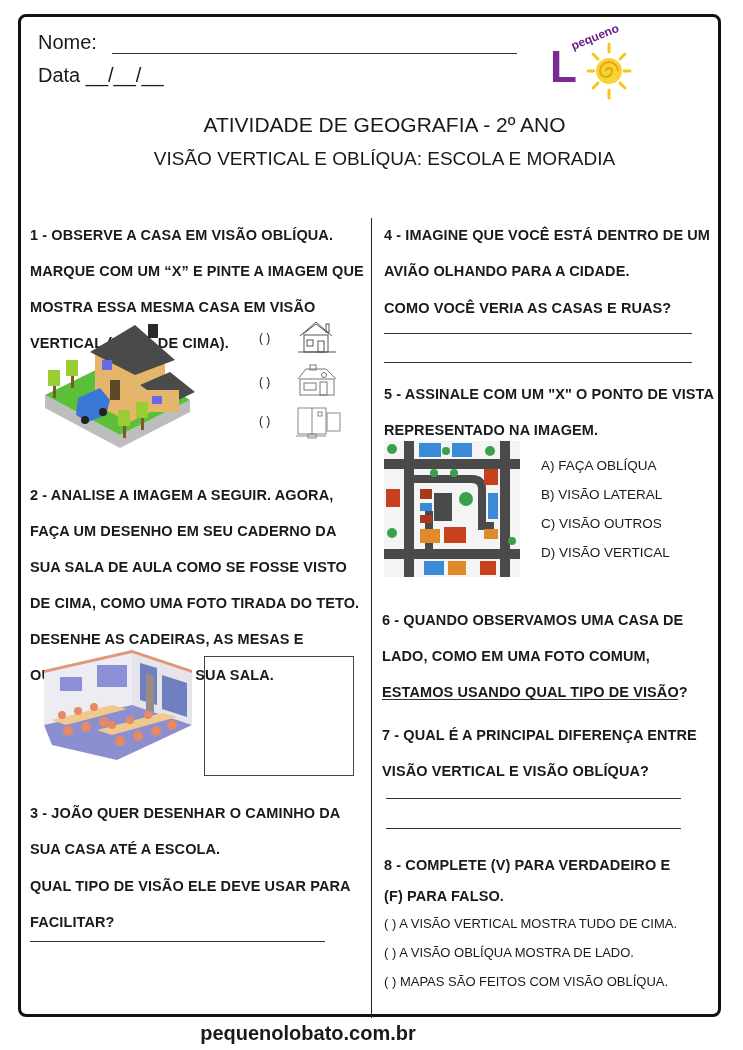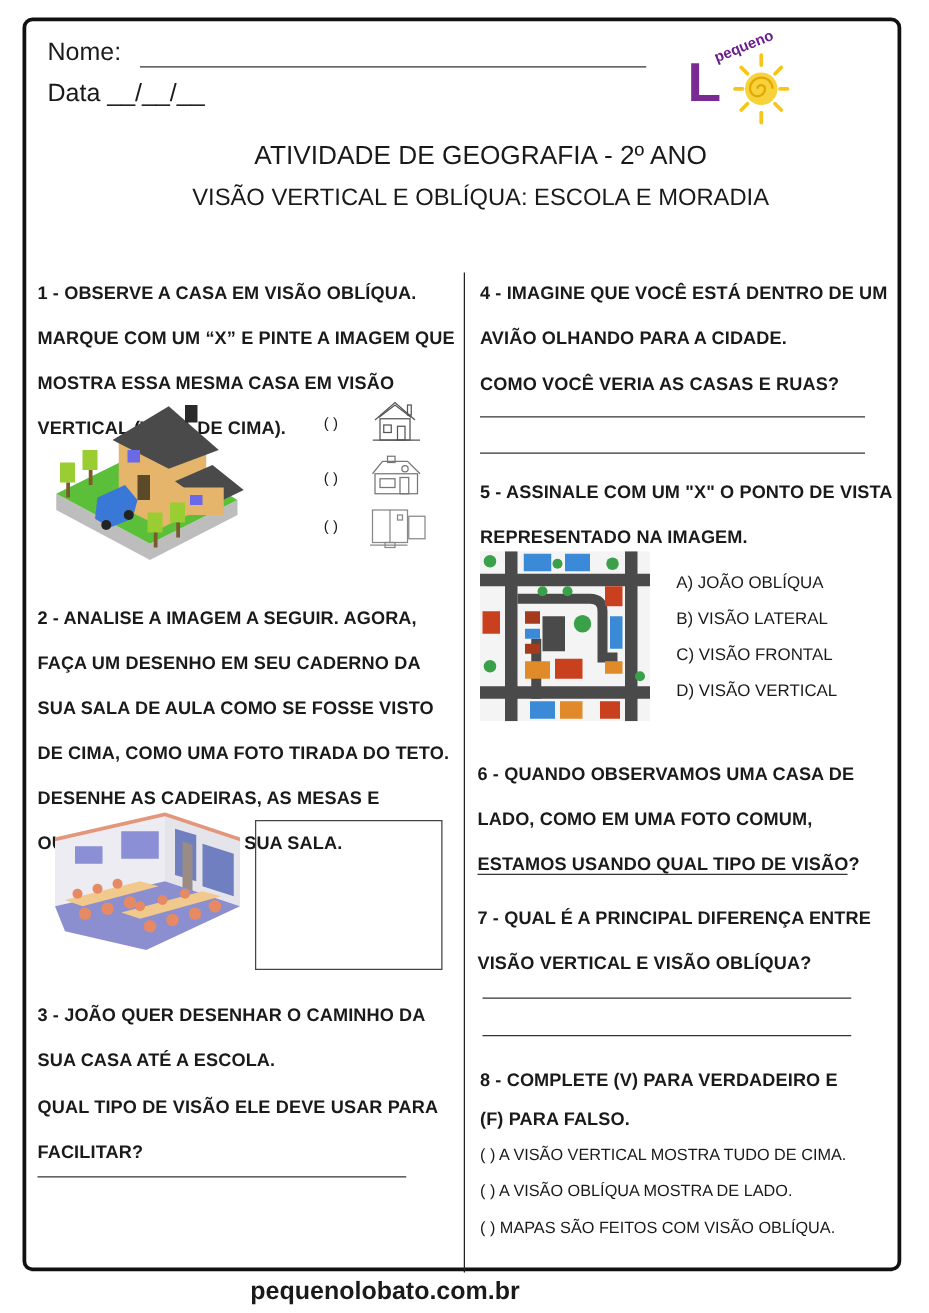--- a/index.html
+++ b/index.html
@@ -181,23 +181,23 @@
       <circle cx="8" cy="8" r="5"></circle>
       <circle cx="62" cy="10" r="4"></circle>
       <circle cx="106" cy="10" r="5"></circle>
   <circle cx="50" cy="32" r="4"></circle>
       <circle cx="70" cy="32" r="4"></circle>
       <circle cx="82" cy="58" r="7"></circle>
       <circle cx="8" cy="92" r="5"></circle>
       <circle cx="128" cy="100" r="4"></circle>
     </g>
 </svg>
-<div class="abs opt" style="left:541px; top:451px;">A) JOÃO OBLÍQUA</div>
+<div class="abs opt" style="left:541px; top:451px;">A) FAÇA OBLÍQUA</div>
 <div class="abs opt" style="left:541px; top:480px;">B) VISÃO LATERAL</div>
-<div class="abs opt" style="left:541px; top:509px;">C) VISÃO FRONTAL</div>
+<div class="abs opt" style="left:541px; top:509px;">C) VISÃO OUTROS</div>
 <div class="abs opt" style="left:541px; top:538px;">D) VISÃO VERTICAL</div>
 
 <div class="abs q" style="left:382px; top:602px; width:335px;">6 - QUANDO OBSERVAMOS UMA CASA DE LADO, COMO EM UMA FOTO COMUM, ESTAMOS USANDO QUAL TIPO DE VISÃO?</div>
 <div class="line" style="left:382px; top:699px; width:296px;"></div>
 
 <div class="abs q" style="left:382px; top:717px; width:338px;">7 - QUAL É A PRINCIPAL DIFERENÇA ENTRE VISÃO VERTICAL E VISÃO OBLÍQUA?</div>
 <div class="line" style="left:386px; top:798px; width:295px;"></div>
 <div class="line" style="left:386px; top:828px; width:295px;"></div>
 
 <div class="abs q" style="left:384px; top:847px; width:335px;">8 - COMPLETE (V) PARA VERDADEIRO E</div>

